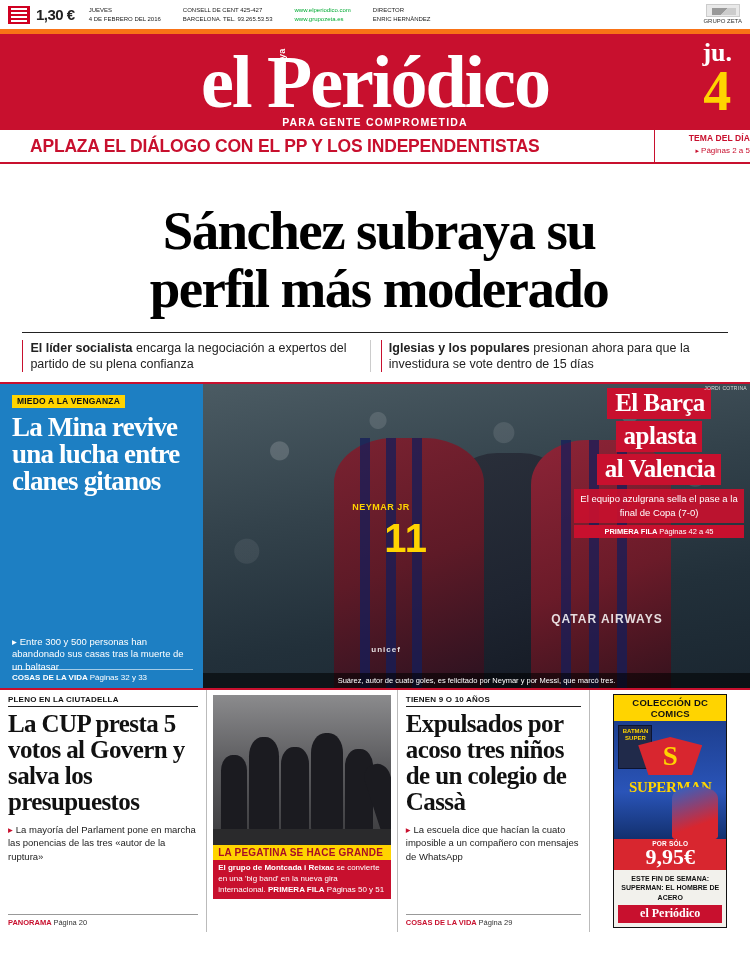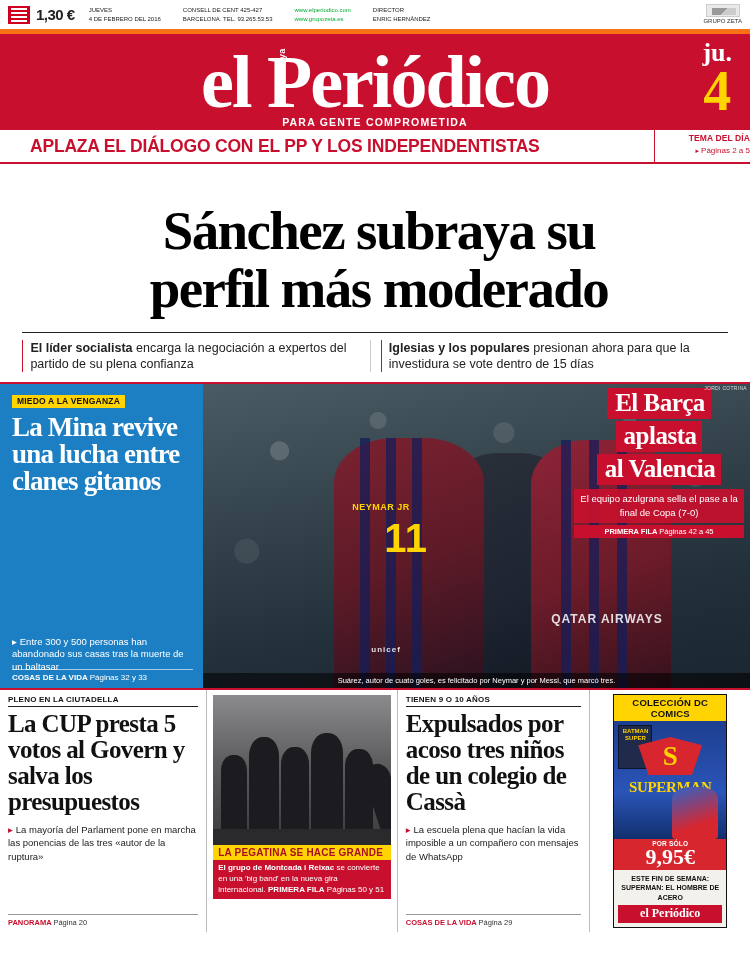--- a/index.html
+++ b/index.html
@@ -649,21 +649,21 @@
       <div class="cap2">
         <b>El grupo de Montcada i Reixac</b><span> se convierte en una 'big band' en la nueva gira internacional.</span>
         <b>PRIMERA FILA</b>
         <span class="pg">Páginas 50 y 51</span>
       </div>
     </div>
 
     <div class="col col-3">
       <div class="overkick">TIENEN 9 O 10 AÑOS</div>
       <h3>Expulsados por acoso tres niños de un colegio de Cassà</h3>
-      <div class="body">La escuela plena que hacían la vida imposible a un compañero con mensajes de WhatsApp</div>
+      <div class="body">La escuela dice que hacían la cuato imposible a un compañero con mensajes de WhatsApp</div>
       <div class="foot">
         <span>COSAS DE LA VIDA</span>
         <span class="pg">Página 29</span>
       </div>
     </div>
 
     <div class="col col-4">
       <div class="ad">
         <div class="ad-top">COLECCIÓN DC COMICS</div>
         <div class="ad-art">

